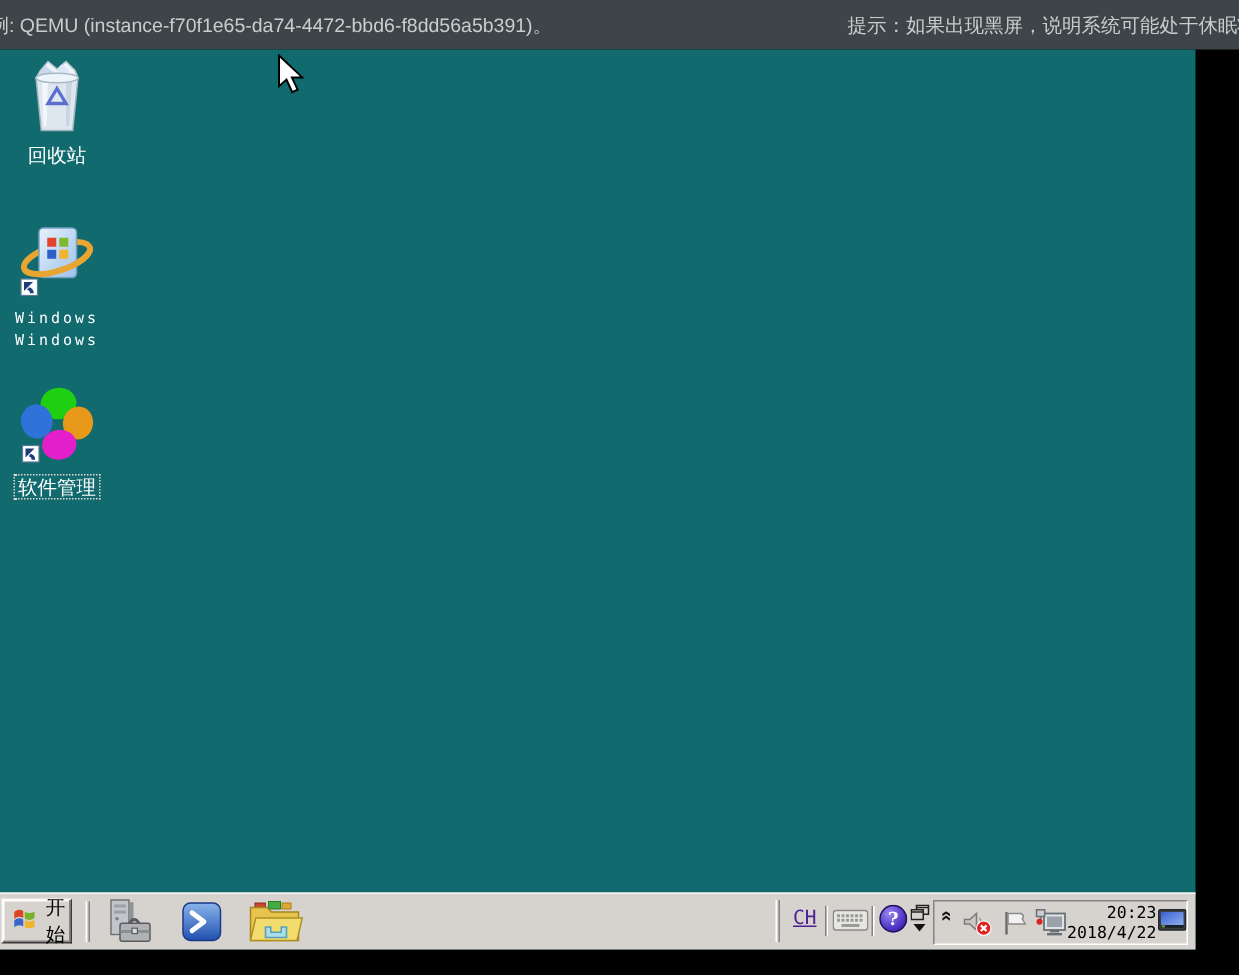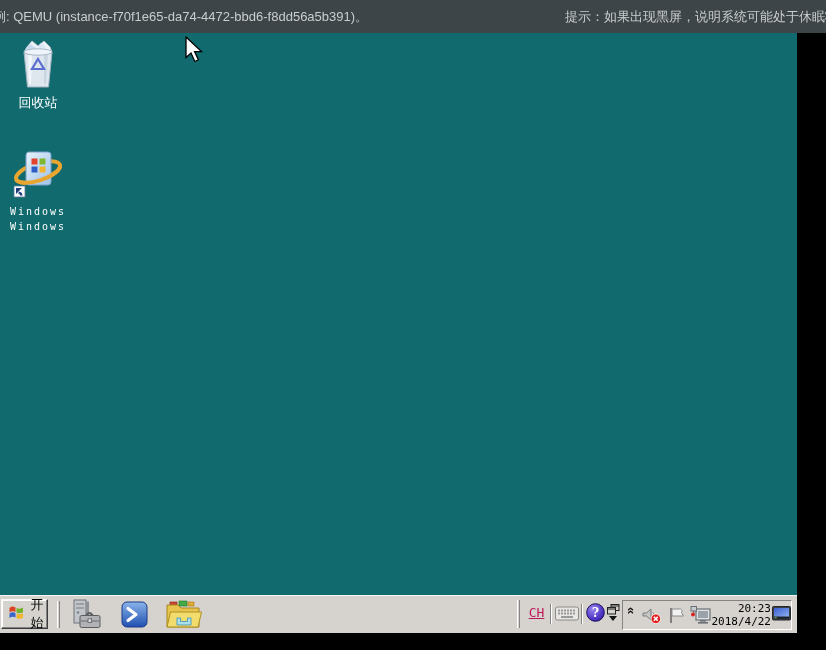--- a/index.html
+++ b/index.html
@@ -44,21 +44,21 @@
   #lang-grip { left:517px; top:4px; height:28px; }
   .vsep { position:absolute; width:2px; border-left:1px solid #848484;
           border-right:1px solid #fff; }
   #lang-sep1 { left:550px; top:8px; height:20px; }
   #lang-sep2 { left:581px; top:8px; height:20px; }
   .ql-icon { position:absolute; }
   #ql-server { left:69px;  top:3px; }
   #ql-ps     { left:121px; top:5px; }
   #ql-folder { left:165px; top:4px; }
   #lang-ch { position:absolute; left:524px; top:9px; width:25px; text-align:center;
-             font-family:"DejaVu Sans Mono", monospace; font-size:13px; color:#be185d;text-decoration:underline; }
+             font-family:"DejaVu Sans Mono", monospace; font-size:13px; color:#4c1d95;text-decoration:underline; }
   #lang-kb   { position:absolute; left:555px; top:10px; }
   #lang-help { position:absolute; left:586px; top:7px; }
   #lang-restore { position:absolute; left:607px; top:5px; }
   #lang-caret { position:absolute; left:609px; top:20px; width:0; height:0;
                 border:4px solid transparent; border-top:5px solid #111; }
 
   #tray { position:absolute; left:622px; top:4px; width:170px; height:30px;
           border:1px solid; border-color:#848484 #fff #fff #848484; }
   #tray-chevron { position:absolute; left:2px; top:5px; width:13px; font-size:13px;
                   font-weight:bold; color:#111; transform:rotate(90deg); }
@@ -122,20 +122,34 @@
           </g>
           <rect x="2" y="41" width="11" height="11" fill="#fff" stroke="#5a7a9a" stroke-width="0.8"></rect>
           <path d="M4 43 L10 43 L4 49 Z" fill="#1d3d7a"></path>
           <path d="M7.5 46.5 Q10.5 47.5 10.5 50.5 L8 50.5 Q8 48.5 6 48.2 Z" fill="#1d3d7a"></path>
         </svg>
       </span>
       <span class="desk-label mono">Windows</span>
       <span class="desk-label mono">Windows</span>
     </div>
 
+    <div class="desk-icon" id="di-software">
+      <span>
+        <svg width="50" height="52" viewBox="0 0 50 52">
+          <ellipse cx="26" cy="12" rx="12" ry="10.5" fill="#1ecf12" transform="rotate(-10 26 12)"></ellipse>
+          <ellipse cx="11.5" cy="24" rx="10.5" ry="11.5" fill="#2e72da" transform="rotate(-12 11.5 24)"></ellipse>
+          <ellipse cx="39" cy="25" rx="10" ry="11" fill="#e8991a" transform="rotate(14 39 25)"></ellipse>
+          <ellipse cx="26.5" cy="39.5" rx="11.5" ry="10" fill="#e31ecb" transform="rotate(-8 26.5 39.5)"></ellipse>
+          <rect x="2" y="40" width="11" height="11" fill="#fff" stroke="#5a7a9a" stroke-width="0.8"></rect>
+          <path d="M4 42 L10 42 L4 48 Z" fill="#1d3d7a"></path>
+          <path d="M7.5 45.5 Q10.5 46.5 10.5 49.5 L8 49.5 Q8 47.5 6 47.2 Z" fill="#1d3d7a"></path>
+        </svg>
+      </span>
+      <span class="desk-label selected">软件管理</span>
+    </div>
 
     <div id="cursor" style="top:3px; left:185px;">
       <svg width="22" height="30" viewBox="0 0 22 30">
         <polygon points="1,1 1,21.5 6,17 9.8,25.5 13.4,23.8 9.6,15.6 16.5,15.6" fill="#fff" stroke="#000" stroke-width="1.3"></polygon>
       </svg>
     </div>
   </div>
 
   <div id="taskbar">
 

